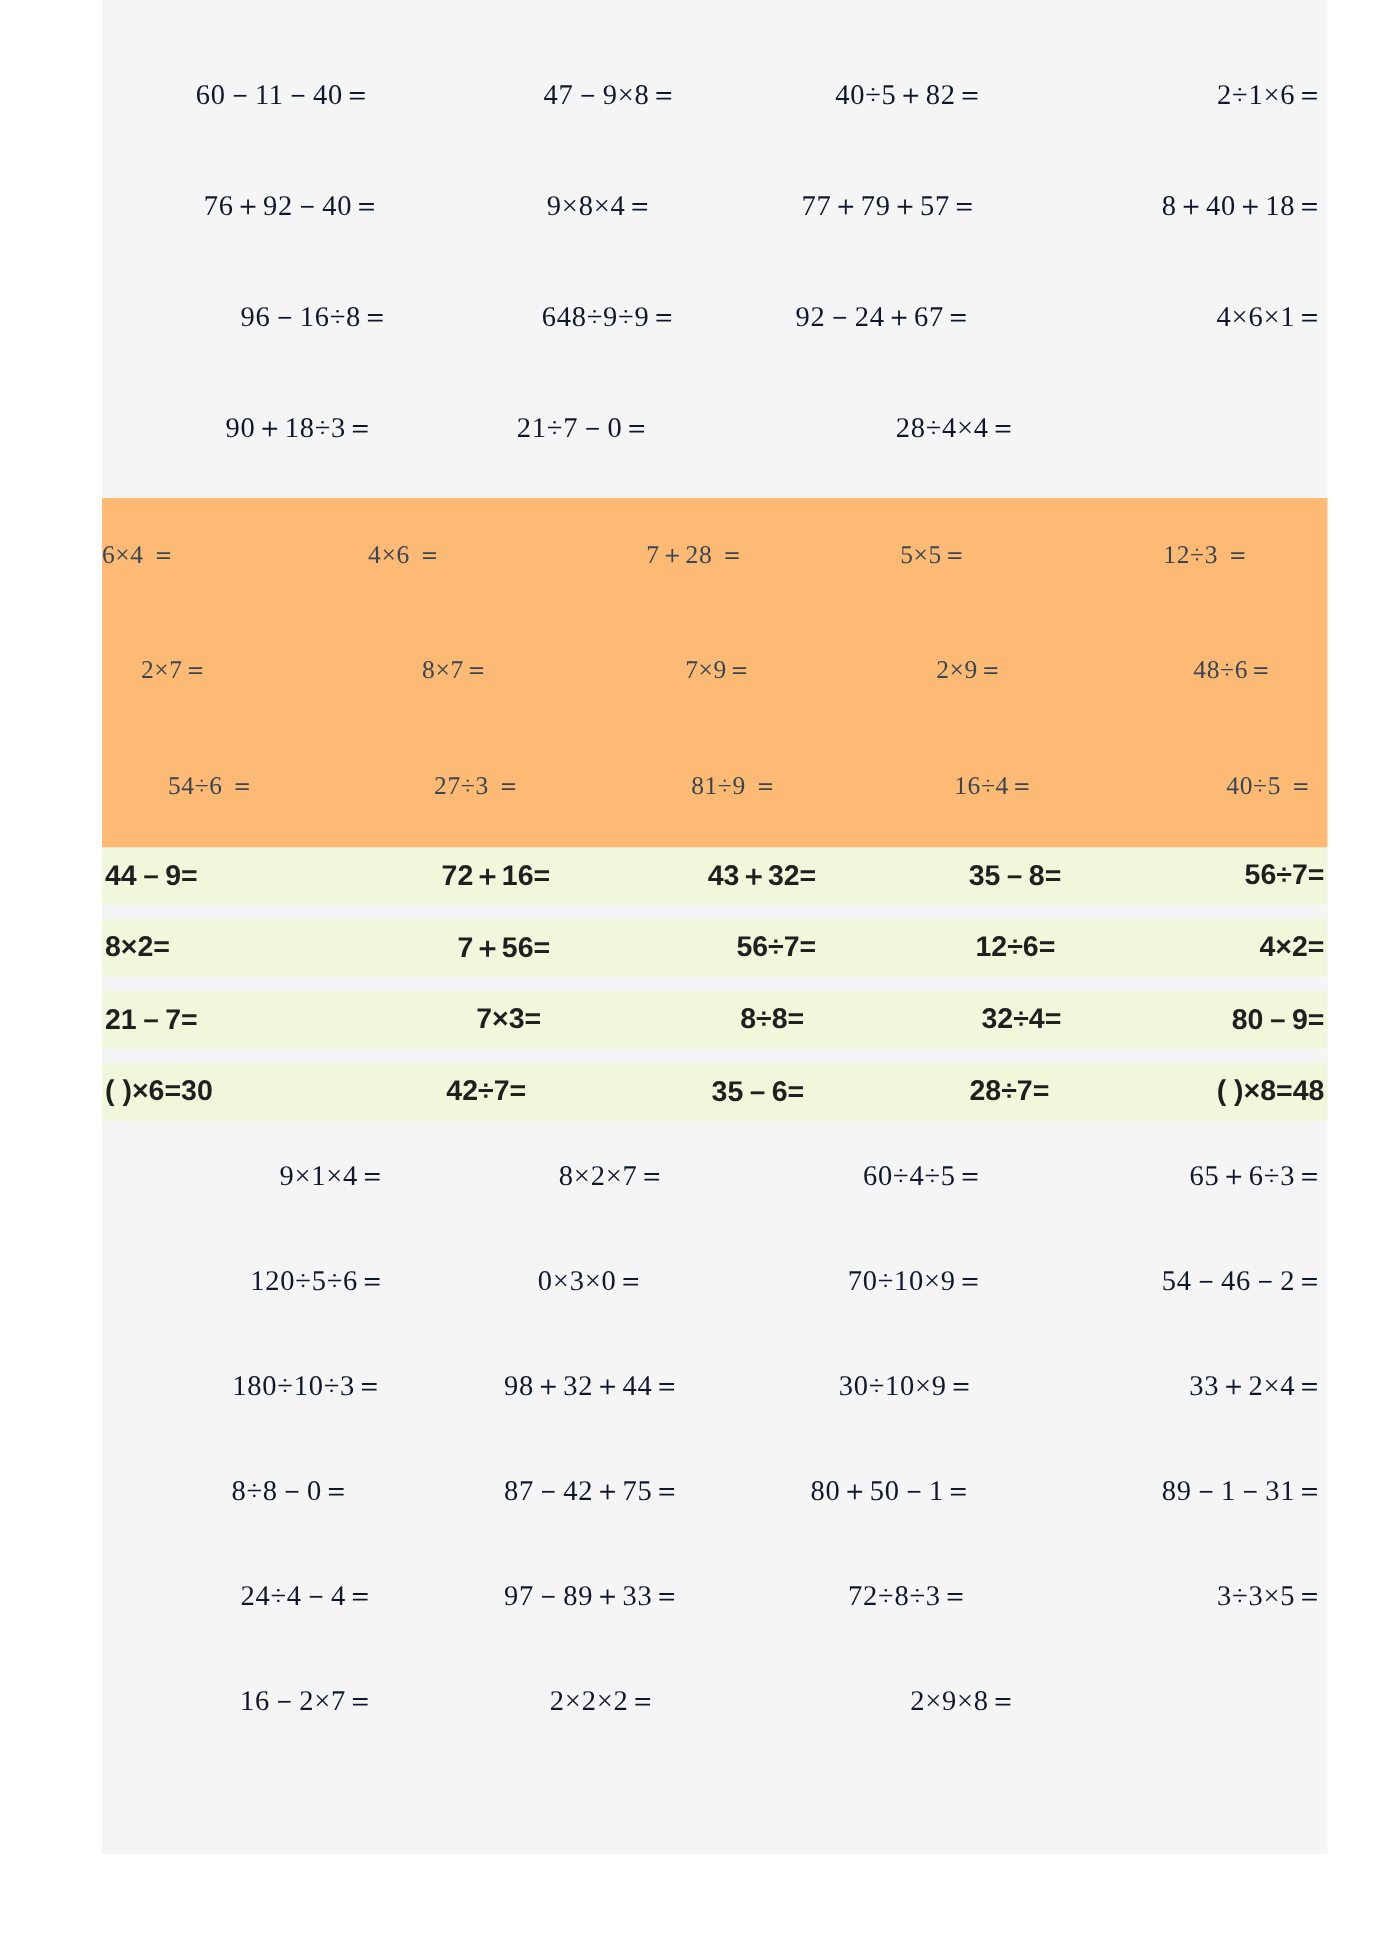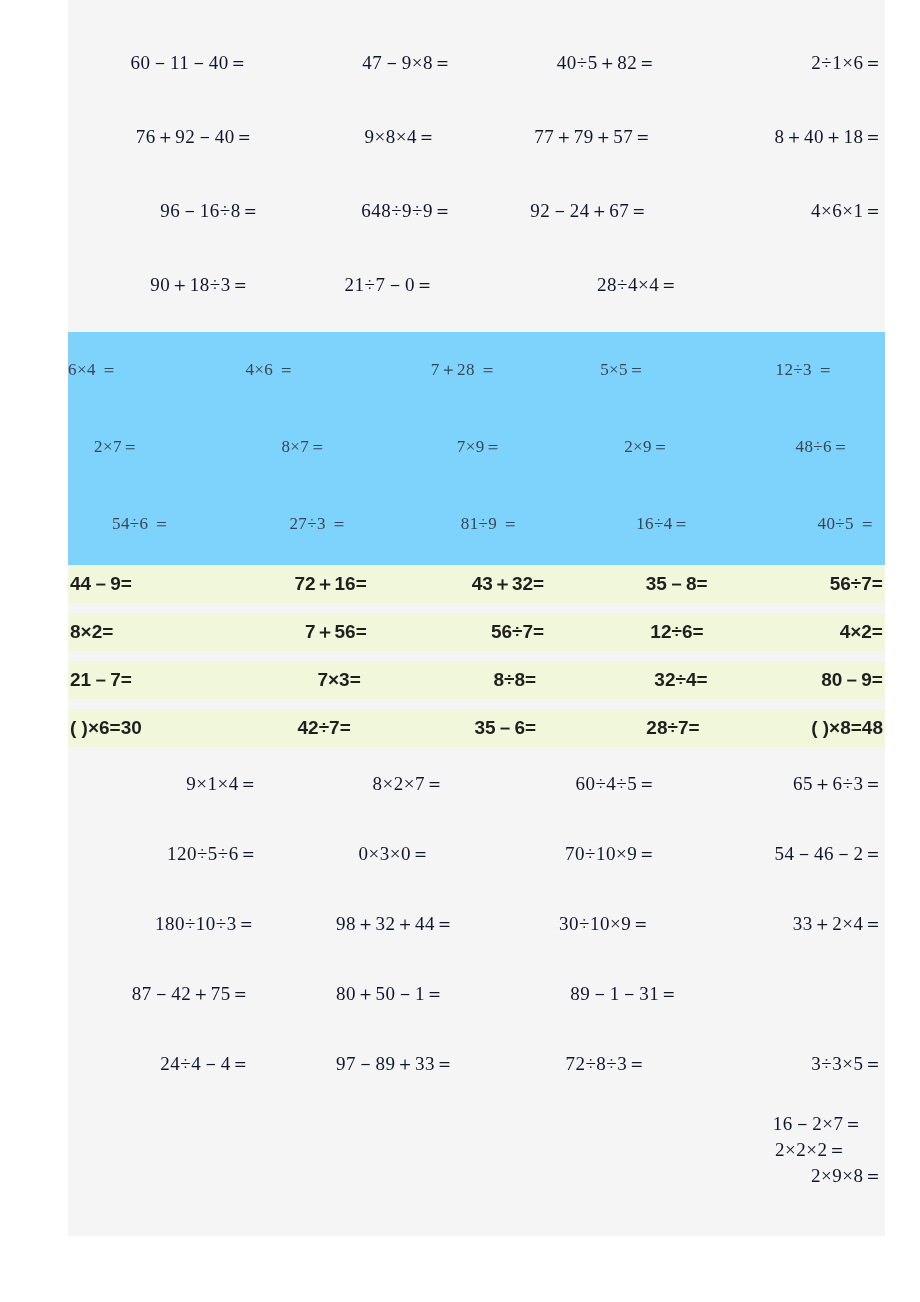--- a/index.html
+++ b/index.html
@@ -35,21 +35,21 @@
   .serif-row .cell {
     flex: 0 0 25%;
     text-align: right;
     padding-right: 24px;
     box-sizing: border-box;
     white-space: nowrap;
   }
 
   
   #band-blue {
-    background: #7dd3fc;
+    background: #fdba74;
     width: 100%;
   }
   .blue-row {
     display: flex;
     width: 100%;
     font-family: "Liberation Serif", serif;
     font-size: 17px;
     color: #3a4553;
     letter-spacing: 0.4px;
   }
@@ -222,33 +222,34 @@
     </div>
 
     <div class="serif-row" style="margin-top:44px;">
       <div class="cell" style="padding-right:16px;">180÷10÷3＝</div>
       <div class="cell" style="padding-right:22px;">98＋32＋44＝</div>
       <div class="cell" style="padding-right:30px;">30÷10×9＝</div>
       <div class="cell" style="padding-right:2px;">33＋2×4＝</div>
     </div>
 
     <div class="serif-row" style="margin-top:44px;">
+      <div class="cell" style="padding-right:38px;">8÷8－0＝</div>
       <div class="cell" style="padding-right:22px;">87－42＋75＝</div>
       <div class="cell" style="padding-right:32px;">80＋50－1＝</div>
       <div class="cell" style="padding-right:2px;">89－1－31＝</div>
     </div>
 
     <div class="serif-row" style="margin-top:44px;">
       <div class="cell" style="padding-right:22px;">24÷4－4＝</div>
       <div class="cell" style="padding-right:22px;">97－89＋33＝</div>
       <div class="cell" style="padding-right:34px;">72÷8÷3＝</div>
       <div class="cell" style="padding-right:2px;">3÷3×5＝</div>
     </div>
 
-    <div class="serif-row" style="margin-top:34px;flex-direction:column;">
+    <div class="serif-row" style="margin-top:44px;">
       <div class="cell" style="padding-right:22px;">16－2×7＝</div>
       <div class="cell" style="padding-right:38px;">2×2×2＝</div>
       <div class="cell" style="padding-right:2px;">2×9×8＝</div>
     </div>
 
   </div>
 
 </div>
 
 </body></html>

